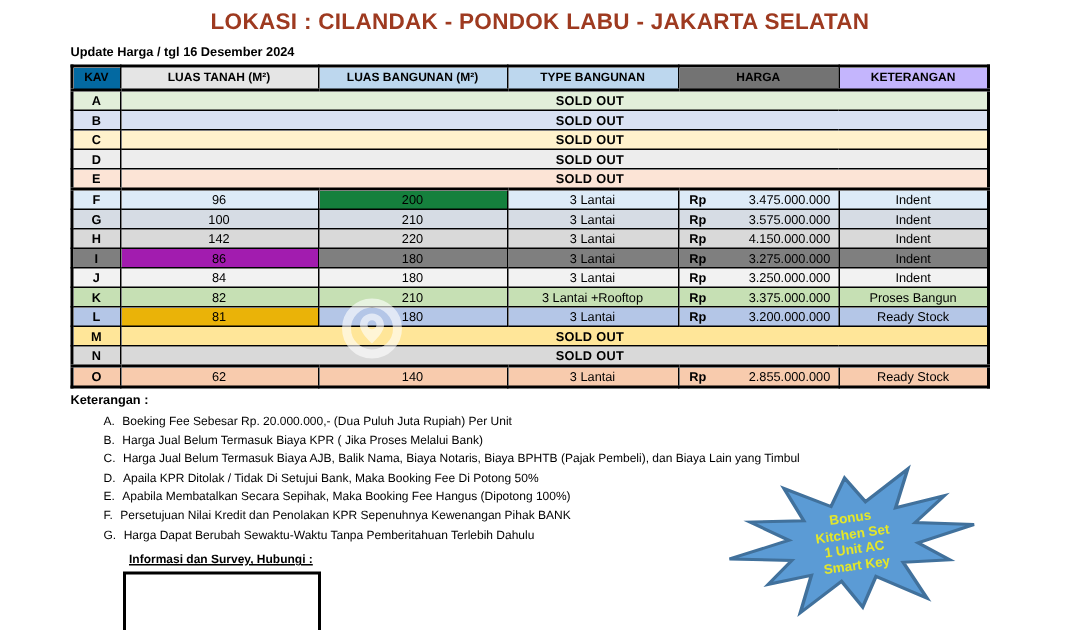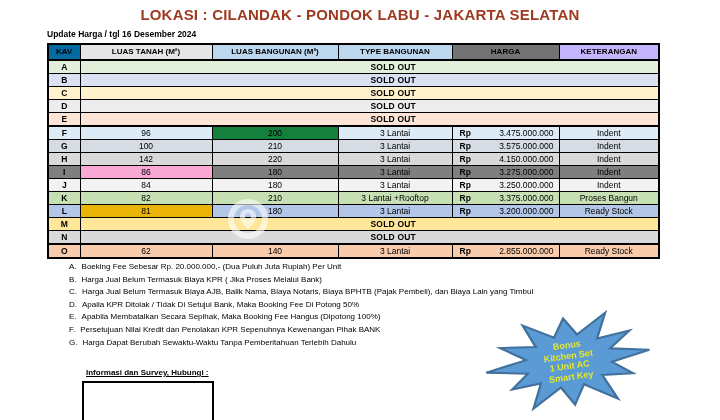--- a/index.html
+++ b/index.html
@@ -143,21 +143,21 @@
         <td class="harga" style="background: rgb(217, 217, 217);">
           <div class="harga-flex">
             <span class="rp">Rp</span>
             <span>4.150.000.000</span>
           </div>
         </td>
         <td class="keterangan" style="background: rgb(217, 217, 217);">Indent</td>
       </tr>
       <tr>
         <td class="kav" style="background: rgb(127, 127, 127);">I</td>
-        <td class="luas-tanah" style="background: #f9a8d4;">86</td>
+        <td class="luas-tanah" style="background: #a21caf;">86</td>
         <td class="luas-bangunan" style="background: rgb(127, 127, 127);">180</td>
         <td class="type" style="background: rgb(127, 127, 127);">3 Lantai</td>
         <td class="harga" style="background: rgb(127, 127, 127);">
           <div class="harga-flex">
             <span class="rp">Rp</span>
             <span>3.275.000.000</span>
           </div>
         </td>
         <td class="keterangan" style="background: rgb(127, 127, 127);">Indent</td>
       </tr>
@@ -225,20 +225,21 @@
 </table>
 
 <div class="watermark">
   <svg width="44" height="44" viewBox="0 0 44 44">
     <circle cx="22" cy="22" r="17" fill="none" stroke="currentColor" stroke-width="6"></circle>
     <path d="M22 12c-4.4 0-8 3.4-8 7.7 0 5.5 8 12.3 8 12.3s8-6.8 8-12.3c0-4.3-3.6-7.7-8-7.7zm0 10.5a3 3 0 1 1 0-6 3 3 0 0 1 0 6z" fill="currentColor"></path>
   </svg>
 </div>
 
 <div class="notes">
+  <div class="notes-title">Keterangan :</div>
   <ul id="notes-list">
       <li>
         <span>A.</span>
         <span>Boeking Fee Sebesar Rp. 20.000.000,- (Dua Puluh Juta Rupiah) Per Unit</span>
       </li>
       <li>
         <span>B.</span>
         <span>Harga Jual Belum Termasuk Biaya KPR ( Jika Proses Melalui Bank)</span>
       </li>
       <li>

